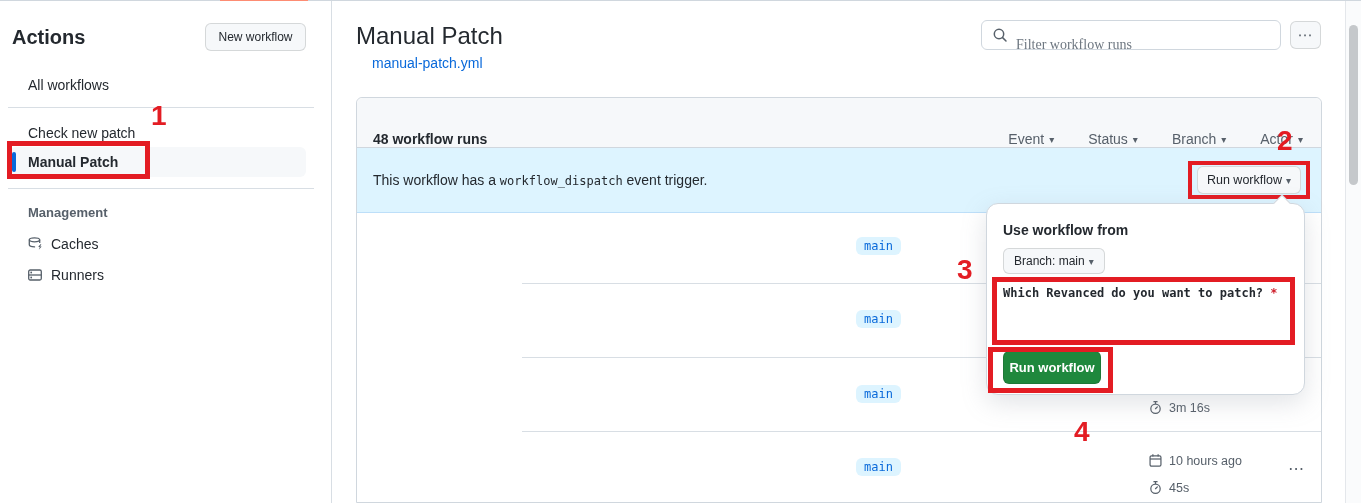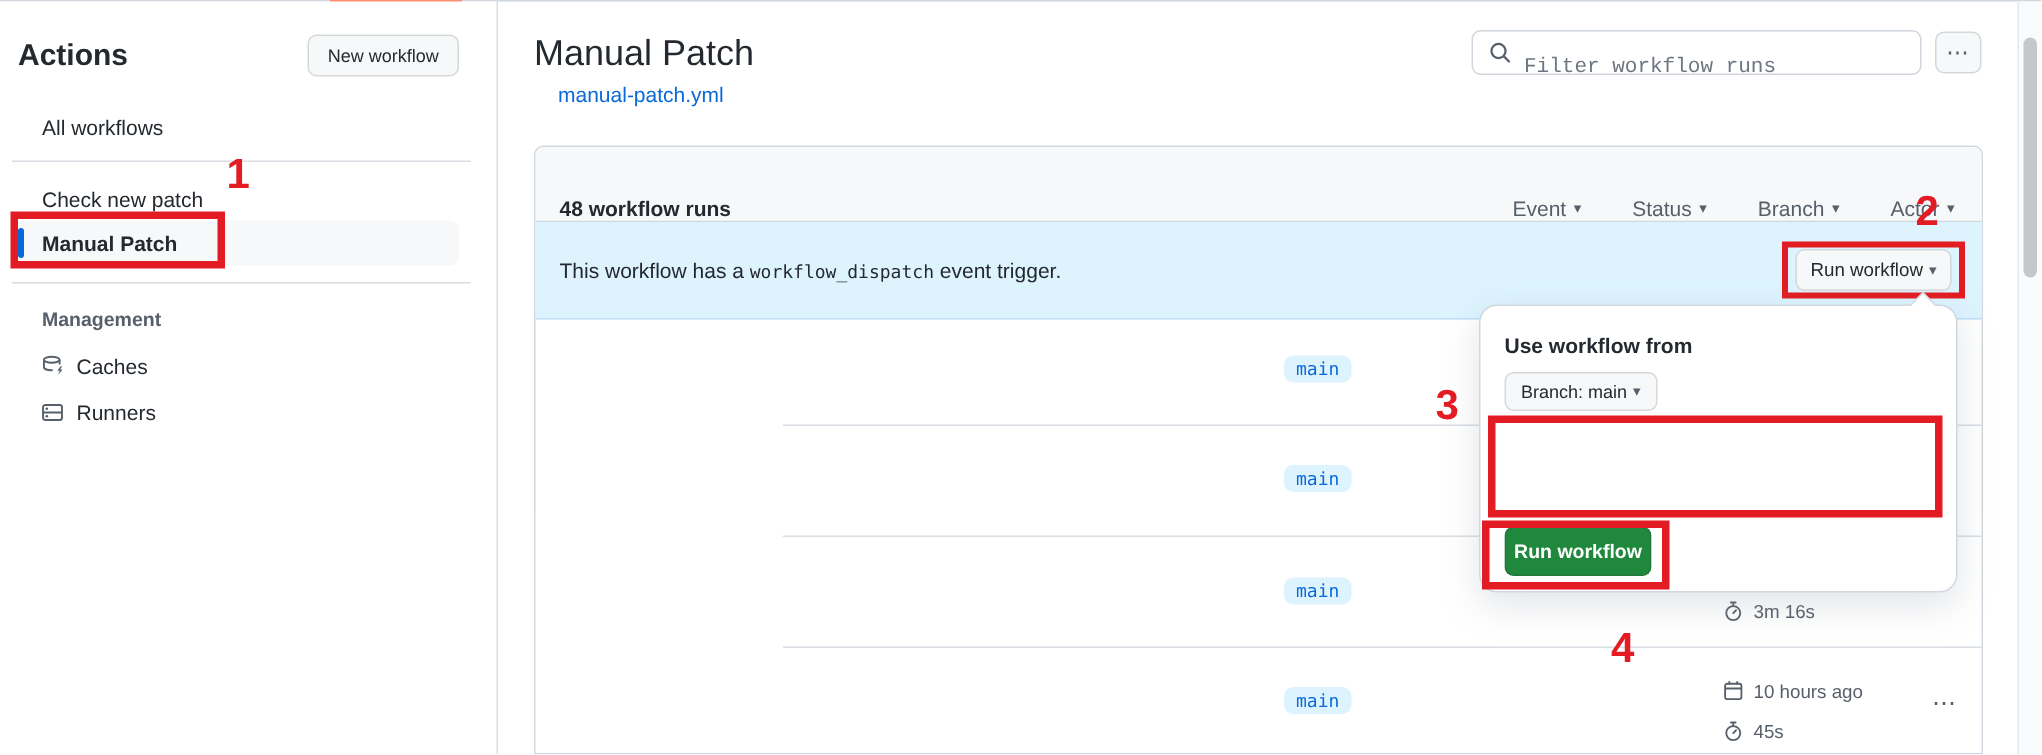--- a/index.html
+++ b/index.html
@@ -33,21 +33,21 @@
   #item-caches { top:235px; }
   #item-runners { top:266px; }
   .icon16 { width:16px; height:16px; flex:0 0 16px; }
 
   
   #main-title { left:356px; top:22px; font-size:24px; font-weight:400; color:#24292f; }
   #file-link { left:356px; top:55px; font-size:14px; color:#0969da; cursor:pointer;margin-left:16px; }
   #filter-box { left:981px; top:20px; width:300px; height:30px; border:1px solid #d0d7de; border-radius:6px;
     background:#fff; display:flex; align-items:center; padding:0 10px; gap:8px; }
   #filter-input { border:none; outline:none; flex:1; font-size:14px; color:#4d7c0f; background:transparent;
-    font-family:Liberation Mono, monospace;margin-top:20px; }
+    font-family:Liberation Serif, serif;margin-top:20px; }
   #filter-input::placeholder { color:#6e7781; }
   #header-kebab-btn { left:1290px; top:21px; width:31px; height:28px; font-size:15px; letter-spacing:1px; color:#57606a; }
 
   
   #runs-card { left:356px; top:97px; width:966px; height:406px; border:1px solid #d0d7de;
     border-radius:6px 6px 0 0; background:#fff; }
   #card-header { position:absolute; left:0; top:0; width:100%; height:50px; background:#f6f8fa;
     border-bottom:1px solid #d0d7de; border-radius:6px 6px 0 0; display:flex; align-items:flex-end;
     padding:0 18px 0 16px; }
   #runs-count { font-size:14px; font-weight:700; }
@@ -255,20 +255,23 @@
     </div>
   </div>
 
   <div class="abs" id="run-dialog">
     <div id="dialog-caret"></div>
     <div id="dialog-heading">Use workflow from</div>
     <button class="abs btn-secondary" id="branch-select-btn">
       <span>Branch: main</span>
       <span class="caret">▾</span>
     </button>
+    <div id="dialog-input-label">
+      <span>Which Revanced do you want to patch?</span> <span class="req">*</span>
+    </div>
     <div id="run-workflow-green-btn">Run workflow</div>
   </div>
 
   <div class="red-box" id="anno-box-1"></div>
   <div class="red-box" id="anno-box-2"></div>
   <div class="red-box" id="anno-box-3"></div>
   <div class="red-box" id="anno-box-4"></div>
   <div class="anno-num" id="anno-1">1</div>
   <div class="anno-num" id="anno-2">2</div>
   <div class="anno-num" id="anno-3">3</div>

